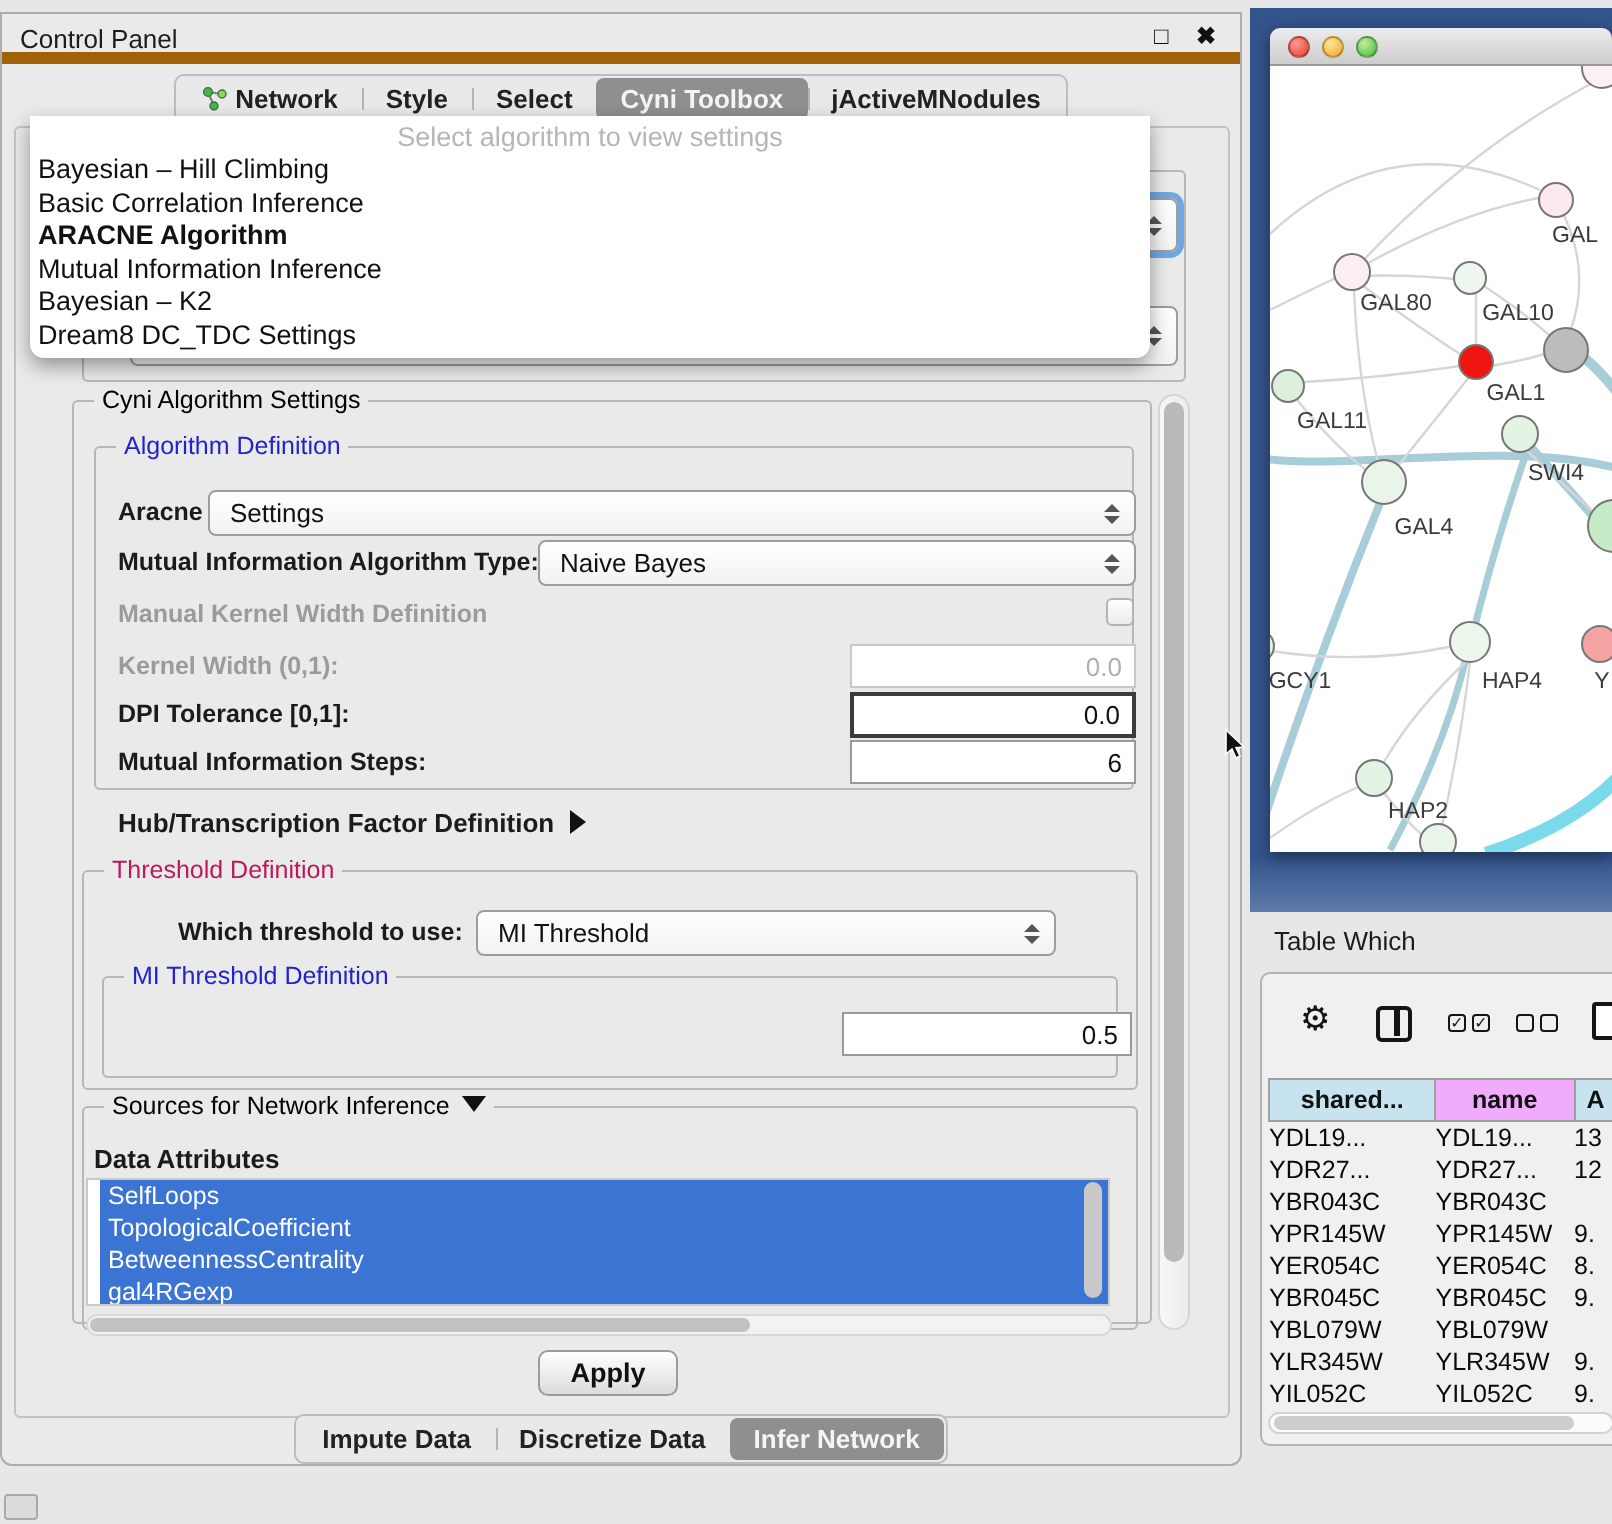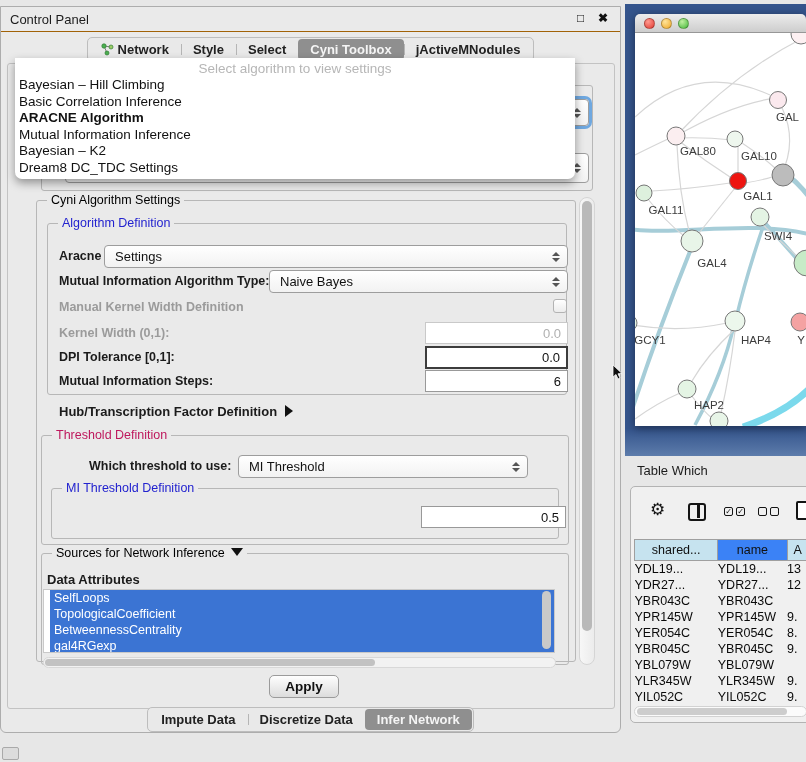--- a/index.html
+++ b/index.html
@@ -4,21 +4,21 @@
 <style>
   * { margin:0; padding:0; box-sizing:border-box; }
   html,body { width:806px; height:762px; }
   body { font-family:"Liberation Sans", sans-serif; background:#e7e7e7; position:relative; overflow:hidden; }
   #app { position:absolute; top:0; left:0; width:806px; height:762px; }
 
   
   .control-panel { position:absolute; left:0; top:6px; width:621px; height:727px;
     background:#eaeaea; border:1px solid #adadad; border-radius:0 0 6px 6px; }
   .cp-titlebar { position:absolute; left:0; top:0; width:100%; height:25px;
-    border-bottom:1px solid #a16207; }
+    border-bottom:6px solid #a16207; }
   .cp-title { position:absolute; left:9px; top:5px; font-size:13px; color:#1c1c1c; }
   .cp-float { position:absolute; left:576px; top:4px; font-size:12px; color:#111; cursor:default; }
   .cp-close { position:absolute; left:597px; top:4px; font-size:12px; font-weight:bold; color:#111; }
 
   .cp-tabs { position:absolute; left:0; top:30px; width:100%; display:flex; justify-content:center; }
   .tabstrip { display:flex; align-items:center; border:1px solid #bdbdbd; border-radius:5px; background:#e9e9e9; padding:1px; }
   .tab { font-size:13px; font-weight:bold; color:#222; padding:3px 12px; border-radius:4px; position:relative; display:flex; align-items:center; gap:4px; }
   .tab + .tab::before { content:""; position:absolute; left:0; top:5px; bottom:5px; width:1px; background:#b5b5b5; }
   .tab.selected { background:#8f8f8f; color:#f5f5f5; }
   .tab.selected::before { display:none; }
@@ -95,23 +95,23 @@
   .tp-toolbar { position:absolute; left:0; top:0; width:100%; height:48px; }
   .tp-icon { position:absolute; top:16px; }
   .gear { font-size:17px; color:#141414; }
   .cols-icon { width:18px; height:18px; border:2.5px solid #141414; border-radius:3px; }
   .cols-icon::after { content:""; position:absolute; left:7px; top:0; width:2.5px; height:13px; background:#141414; }
   .cb-pair { display:flex; gap:3px; }
   .cb { width:9px; height:9px; border:1.5px solid #141414; border-radius:2px; font-size:8px; line-height:7px; color:#141414; text-align:center; }
   .file-icon { width:16px; height:19px; border:2px solid #141414; border-radius:2px 6px 2px 2px; background:#fff; }
 
   table.tp { position:absolute; left:3px; top:52px; border-collapse:collapse; font-size:12.5px; }
-  table.tp th { height:21px; font-weight:normal; border:1px solid #9f9f9f; font-size:12.5px; color:#111; }
+  table.tp th { height:21px; font-weight:bold; border:1px solid #9f9f9f; font-size:12.5px; color:#111; }
   th.hb { background:#c6e3ef; }
-  th.hg { background:#3b82f6;text-align:center; }
+  th.hg { background:#f0abfc;text-align:center; }
   table.tp td { height:16px; padding:0; color:#0a0a0a; white-space:nowrap; overflow:hidden; }
   td.c1 { padding-left:5px; width:85px; }
   td.c2 { padding-left:9px; width:70px; }
   td.c3 { padding-left:4px; width:22px; }
   .tp-hscroll { position:absolute; left:3px; top:219px; width:173px; height:11px; background:#fbfbfb; border:1px solid #d2d2d2; border-radius:6px; }
   .tp-hthumb { position:absolute; left:2px; top:1px; width:150px; height:7px; background:#cdcdcd; border-radius:4px; }
 
   .corner-chip { position:absolute; left:2px; top:747px; width:17px; height:13px; background:#dcdcdc; border:1px solid #a9a9a9; border-radius:2px; }
 
   .cursor { position:absolute; left:612px; top:364px; z-index:50; }

